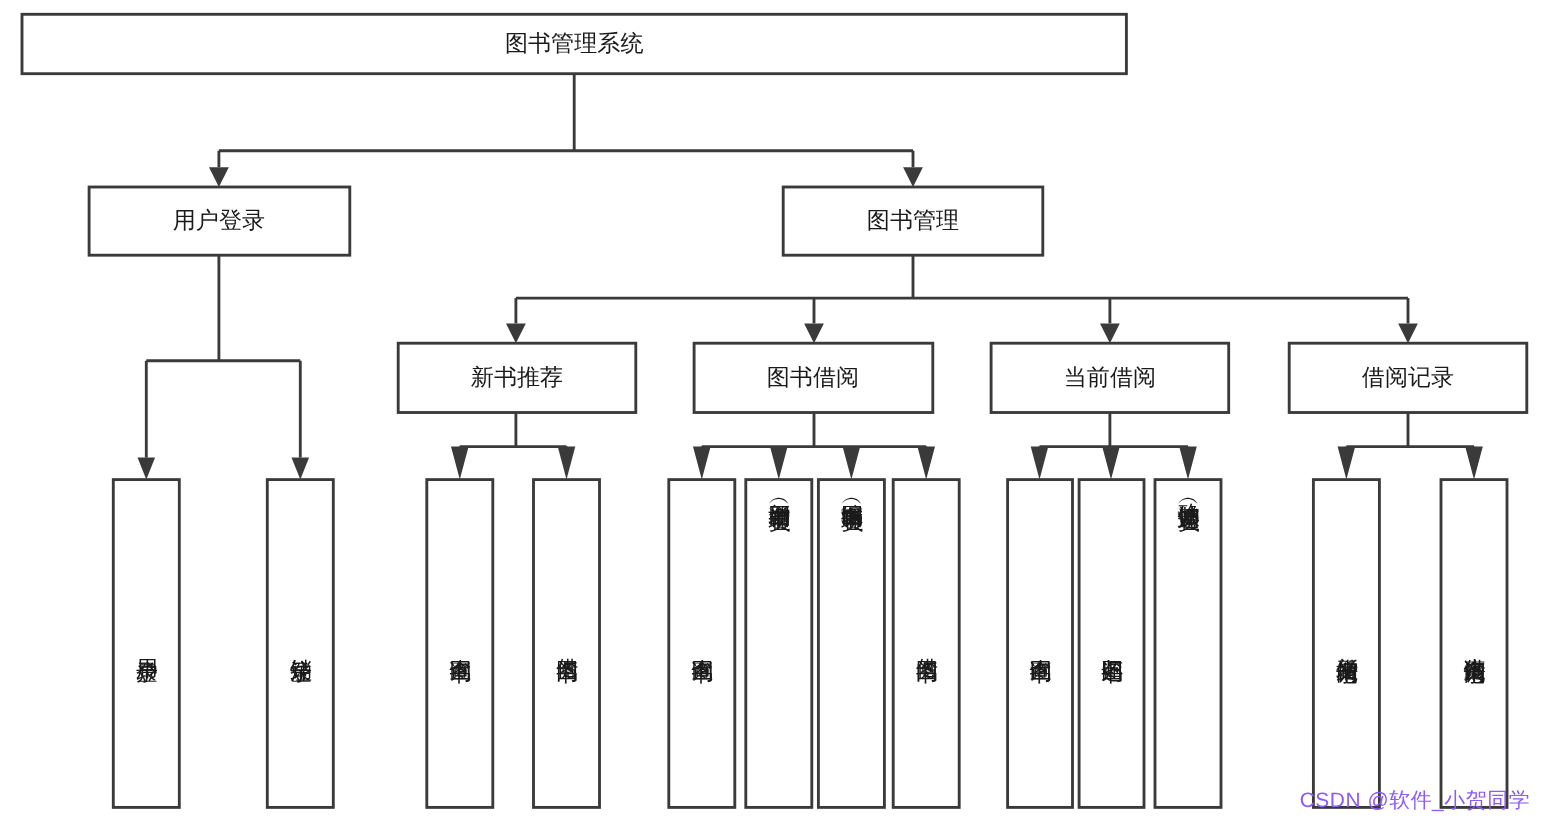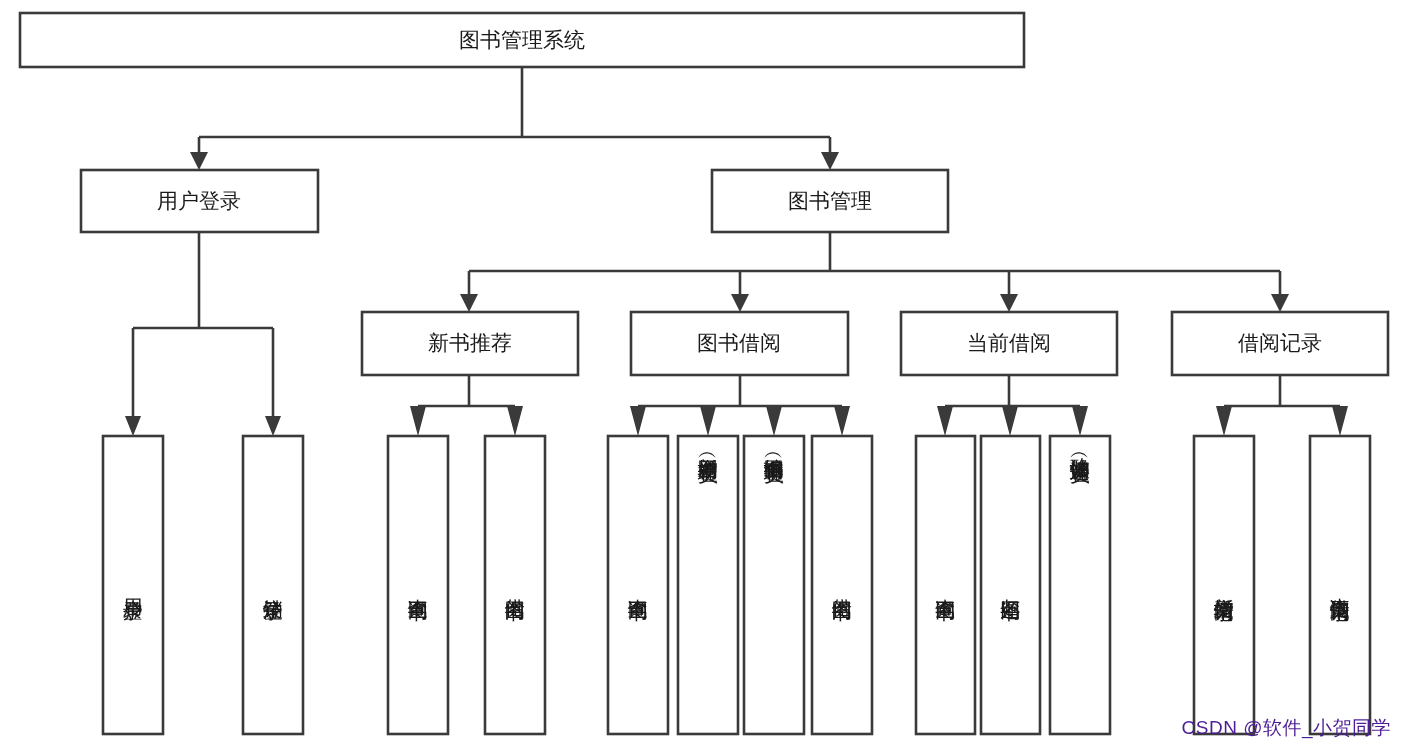--- a/index.html
+++ b/index.html
@@ -65,21 +65,21 @@
     letter-spacing: 1px;
     white-space: nowrap;
     text-align: center;
   }
   .watermark {
     position: absolute;
     right: 14px;
     bottom: 6px;
     font-family: "Liberation Sans", "DejaVu Sans", sans-serif;
     font-size: 19px;
-    color: #4c1d95;
+    color: #8b5cf6;
     letter-spacing: 0.5px;
     user-select: none;
     white-space: nowrap;
   }
 </style>
 </head>
 <body>
 
 <div id="diagram-root">
 

